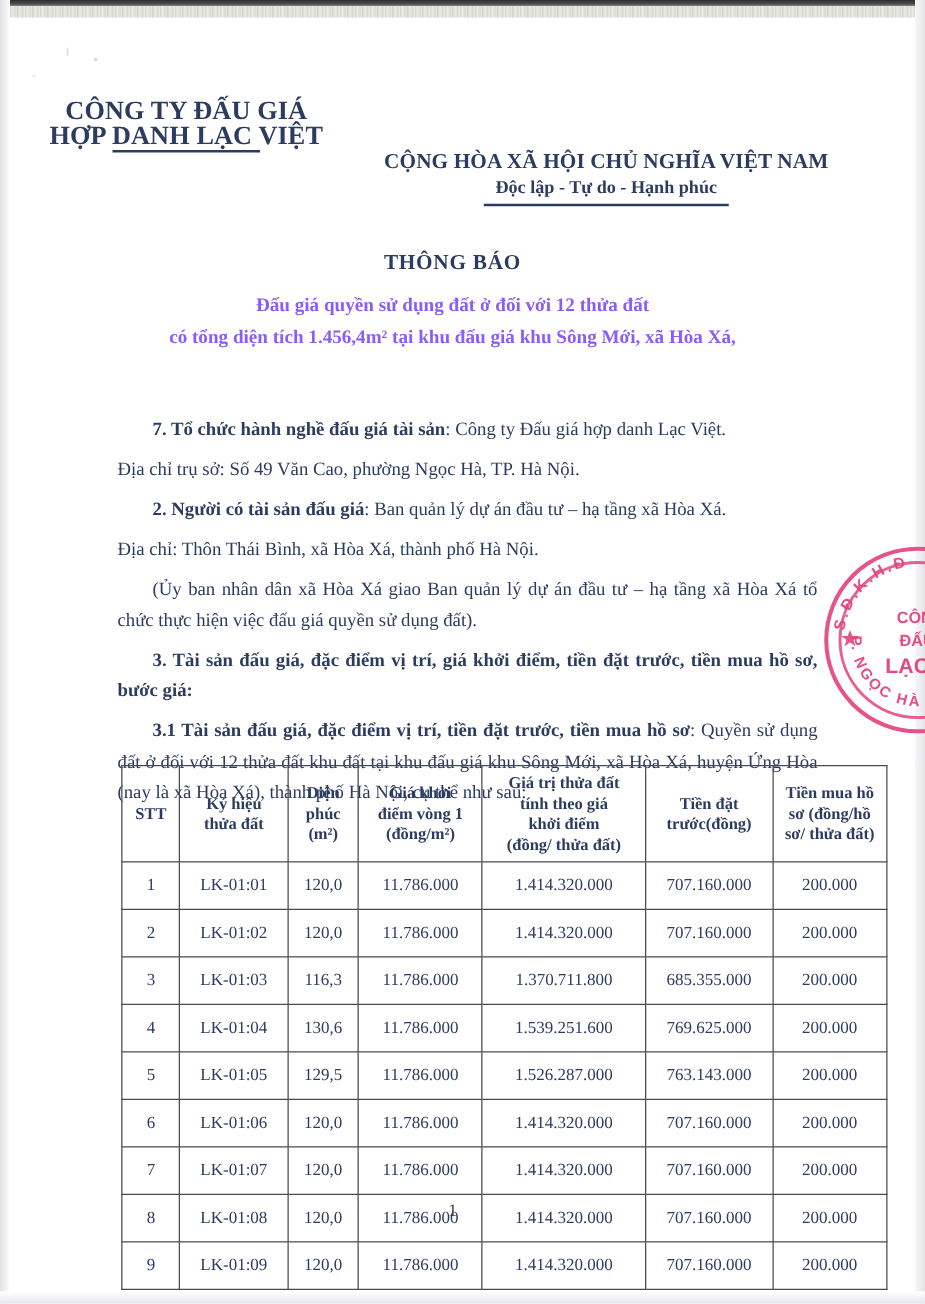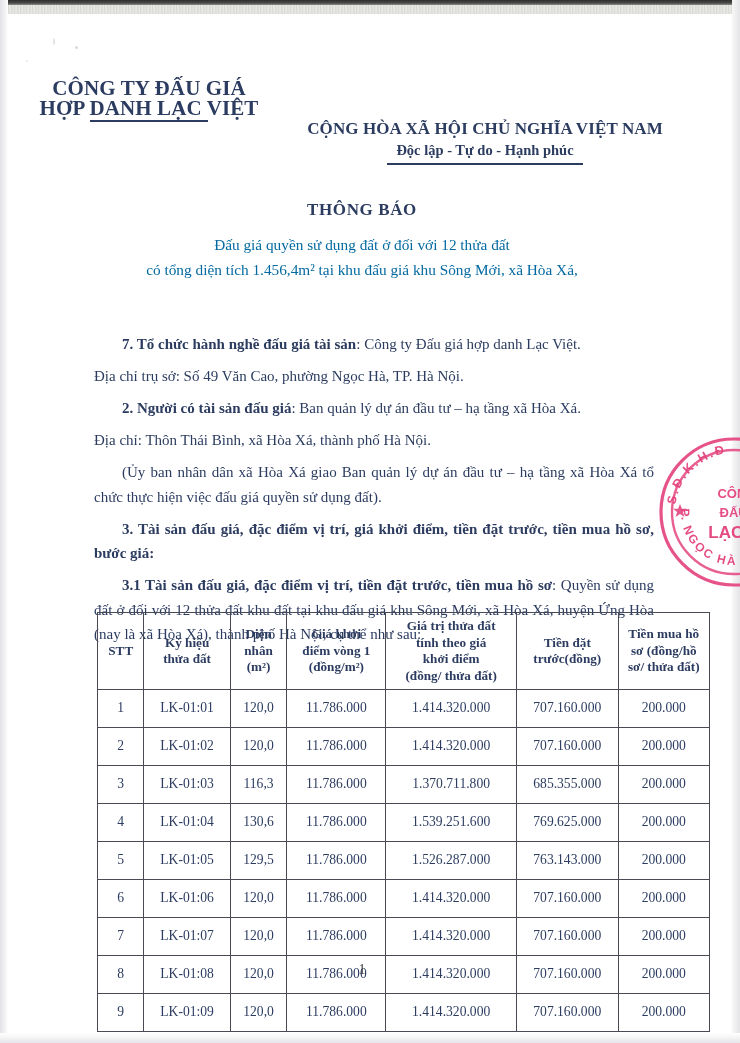--- a/index.html
+++ b/index.html
@@ -150,24 +150,24 @@
     text-align: center;
     font-weight: bold;
     font-size: 17px;
     letter-spacing: .6px;
     color: #2c3c60;
   }
   .doc-subtitle {
     position: absolute;
     top: 233px; left: 52px; width: 620px;
     text-align: center;
-    font-weight: normal;
+    font-weight: bold;
     font-size: 15.3px;
     line-height: 24.5px;
-    color: #0369a1;
+    color: #8b5cf6;
   }
   .doc-subtitle .u-part {
     border-bottom: 1.4px solid #2c3c60;
     padding-bottom: 0px;
   }
 
   
   .body {
     position: absolute;
     top: 332px; left: 94px;
@@ -297,21 +297,21 @@
         <tr>
           <th class="c-stt">
               <div>STT</div>
             </th>
           <th class="c-ky">
               <div>Ký hiệu</div>
               <div>thửa đất</div>
             </th>
           <th class="c-dt">
               <div>Diện</div>
-              <div>nhân</div>
+              <div>phúc</div>
               <div>(m²)</div>
             </th>
           <th class="c-gkd">
               <div>Giá khởi</div>
               <div>điểm vòng 1</div>
               <div>(đồng/m²)</div>
             </th>
           <th class="c-gt">
               <div>Giá trị thửa đất</div>
               <div>tính theo giá</div>

